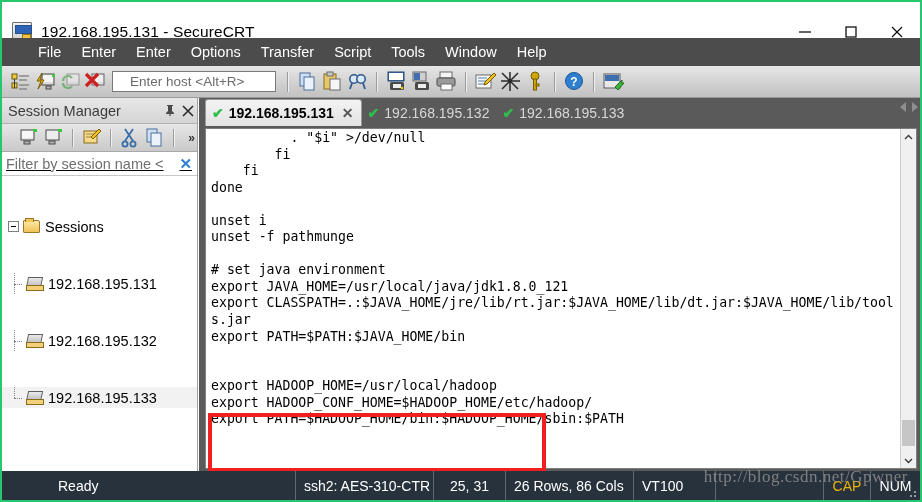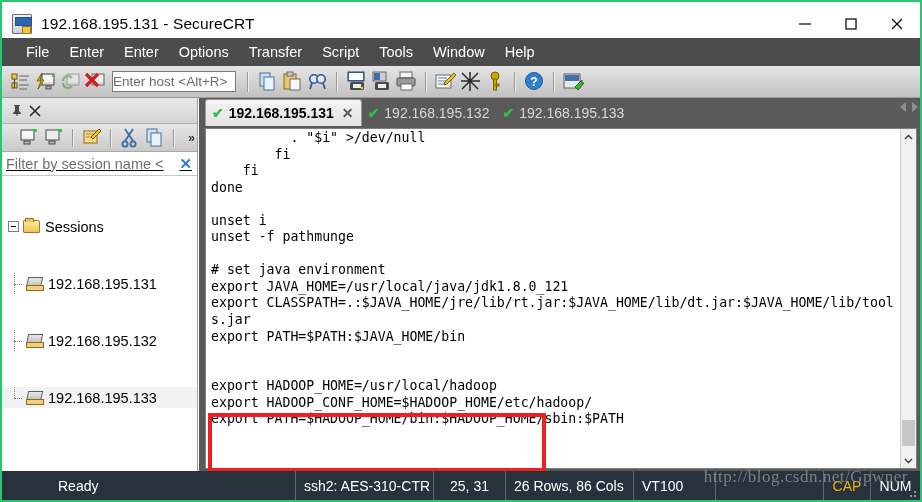--- a/index.html
+++ b/index.html
@@ -12,21 +12,21 @@
   #app {
     position: relative;
     width: 922px; height: 502px;
     border: 2px solid #28c76f;
     background: #ffffff;
     overflow: hidden;
   }
 
   
   .titlebar {
-    position: absolute; left: 0; top: 4px;
+    position: absolute; left: 0; top: 12px;
     width: 918px; height: 36px;
     background: #ffffff;
     display: flex; align-items: center;
   }
   .title-icon {
     width: 20px; height: 20px;
     margin-left: 10px; margin-right: 9px;
     position: relative; flex: none;
     background: linear-gradient(#f3f3f3,#cfcfcf);
     border: 1px solid #6f6f6f; border-radius: 1px;
@@ -50,45 +50,45 @@
     background: #ffffff;
   }
   .win-btn svg { display: block; }
 
   
   .menubar {
     position: absolute; left: 0; top: 36px;
     width: 918px; height: 28px;
     background: #4c4c4c;
     display: flex; align-items: center;
-    padding-left: 14px;
+    padding-left: 26px;
   }
   .menu-item {
     color: #ffffff; font-size: 14.5px;
     padding: 3px 10px; white-space: nowrap;
   }
 
   
   .toolbar {
     position: absolute; left: 0; top: 64px;
     width: 918px; height: 32px;
     background: linear-gradient(#e6e6e6, #cfcfcf 60%, #c2c2c2);
     border-bottom: 1px solid #9a9a9a;
     display: flex; align-items: center;
     padding-left: 7px; gap: 2px;
   }
   .tb-ico {
     width: 23px; height: 23px; position: relative; flex: none;
   }
   .tb-sep { width: 2px; height: 20px; background: #9b9b9b; margin: 0 5px; border-right: 1px solid #efefef; flex: none; }
   .host-input {
-    width: 124px; height: 21px;
+    width: 164px; height: 21px;
     background: #ffffff; border: 1px solid #7a7a7a;
     font-size: 13.5px; color: #6b6b6b;
-    padding: 0 0; line-height: 19px;
+    padding: 0 17px; line-height: 19px;
     margin: 0 4px 0 3px; flex: none;
     white-space: nowrap; overflow: hidden;
   }
 
   
   .sessmgr {
     position: absolute; left: 0; top: 96px;
     width: 196px; height: 375px;
     background: #ffffff;
     border-right: 1px solid #a0a0a0;
@@ -421,20 +421,21 @@
       <svg width="23" height="23" viewBox="0 0 23 23">
         <rect x="2" y="4" width="16" height="14" fill="#e8e8e8" stroke="#5a5a5a"></rect>
         <rect x="3" y="5" width="14" height="6" fill="#3f6fae"></rect>
         <path d="M13 17 L20 10 L20 13 L22 13 L16 20 Z" fill="#3eb33e" stroke="#1f6b1f"></path>
       </svg>
     </div>
   </div>
 
   <div class="sessmgr">
     <div class="sm-header">
+      <div class="sm-title">Session Manager</div>
       <div class="sm-hdr-btn">
         <svg width="12" height="13" viewBox="0 0 12 13">
           <path d="M3 1 h6 v1 h-1 v5 l2 2 v1 H2 v-1 l2-2 V2 H3 Z" fill="#4a4a4a"></path>
           <line x1="6" y1="9" x2="6" y2="12" stroke="#4a4a4a" stroke-width="1.2"></line>
         </svg>
       </div>
       <div class="sm-hdr-btn">
         <svg width="12" height="12" viewBox="0 0 12 12">
           <path d="M1 1 L11 11 M11 1 L1 11" stroke="#2a2a2a" stroke-width="1.6"></path>
         </svg>

